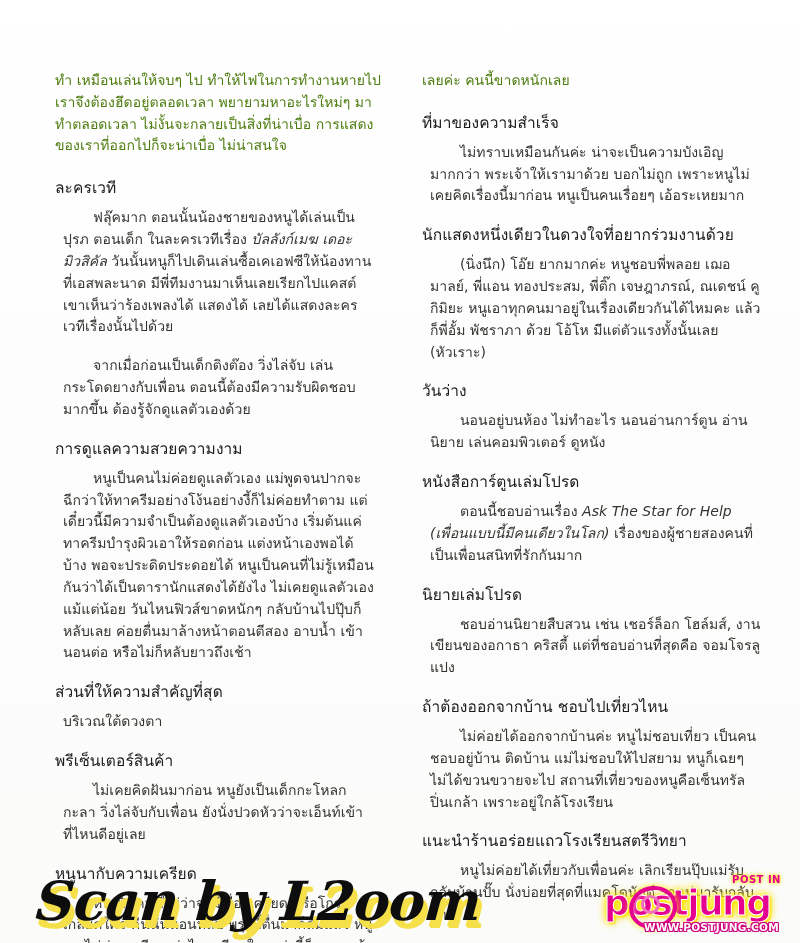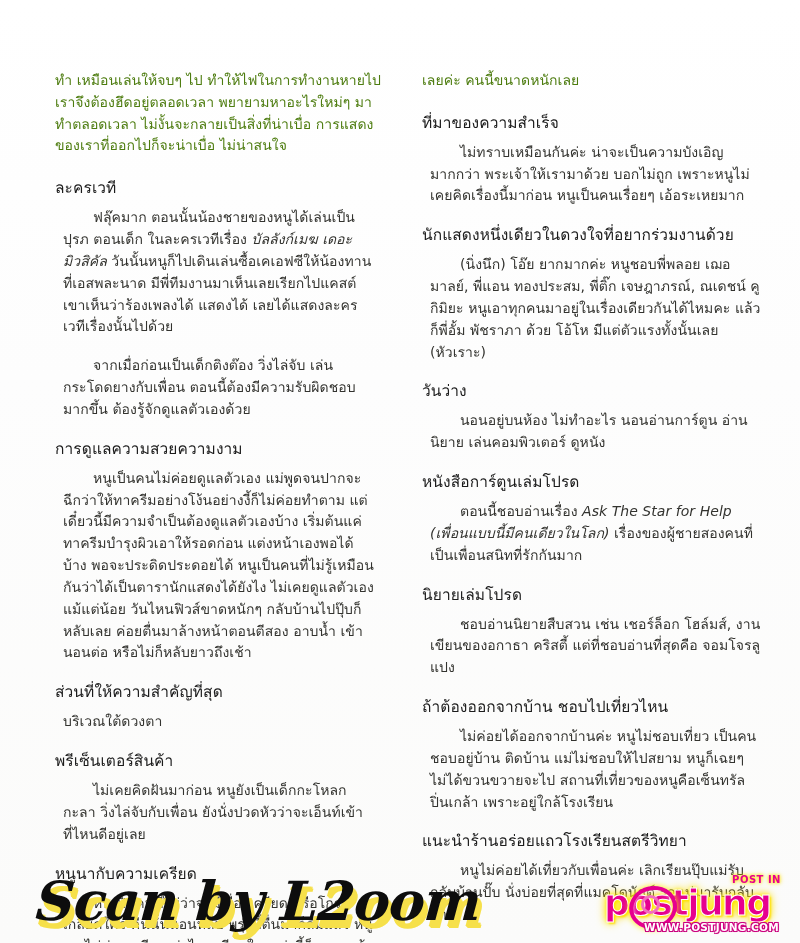--- a/index.html
+++ b/index.html
@@ -225,21 +225,21 @@
 
       <div class="blk">
         <h3 class="sec-head">หนูนากับความเครียด</h3>
         <p class="body"><span>หนูเป็นคนที่ไม่ว่าจะมีเรื่องเครียด หรือโกรธ เกลียดใคร คืนนั้นนอนหลับ พรุ่งนี้ตื่นมาก็ลืมแล้ว หนูเลยไม่ค่อยเครียดเท่าไร เกลียดใครพรุ่งนี้ก็เฉยๆ แล้ว ไม่ใช่แค่เป็นคนไม่คิดมากนะคะ แต่หนูไม่คิดอะไรเลย (หัวเราะ) มองโลกในแง่ดี เชื่อคนง่าย โดนอำง่าย และชอบอำคนอื่นบ่อยๆ ด้วยค่ะ ขี้แกล้ง แต่ตอนถ่าย </span></p>
       </div>
 
     </div>
 
     <div class="col col-right">
 
-      <p class="lead">เลยค่ะ คนนี้ขนาดหนักเลย</p>
+      <p class="lead">เลยค่ะ คนนี้ขาดหนักเลย</p>
 
       <div class="blk">
         <h3 class="sec-head">ที่มาของความสำเร็จ</h3>
         <p class="body">ไม่ทราบเหมือนกันค่ะ น่าจะเป็นความบังเอิญมากกว่า พระเจ้าให้เรามาด้วย บอกไม่ถูก เพราะหนูไม่เคยคิดเรื่องนี้มาก่อน หนูเป็นคนเรื่อยๆ เอ้อระเหยมาก</p>
       </div>
 
 
       <div class="blk">
         <h3 class="sec-head">นักแสดงหนึ่งเดียวในดวงใจที่อยากร่วมงานด้วย</h3>
         <p class="body">(นิ่งนึก) โอ๊ย ยากมากค่ะ หนูชอบพี่พลอย เฌอมาลย์, พี่แอน ทองประสม, พี่ติ๊ก เจษฎาภรณ์, ณเดชน์ คูกิมิยะ หนูเอาทุกคนมาอยู่ในเรื่องเดียวกันได้ไหมคะ แล้วก็พี่อั้ม พัชราภา ด้วย โอ้โห มีแต่ตัวแรงทั้งนั้นเลย (หัวเราะ)</p>

